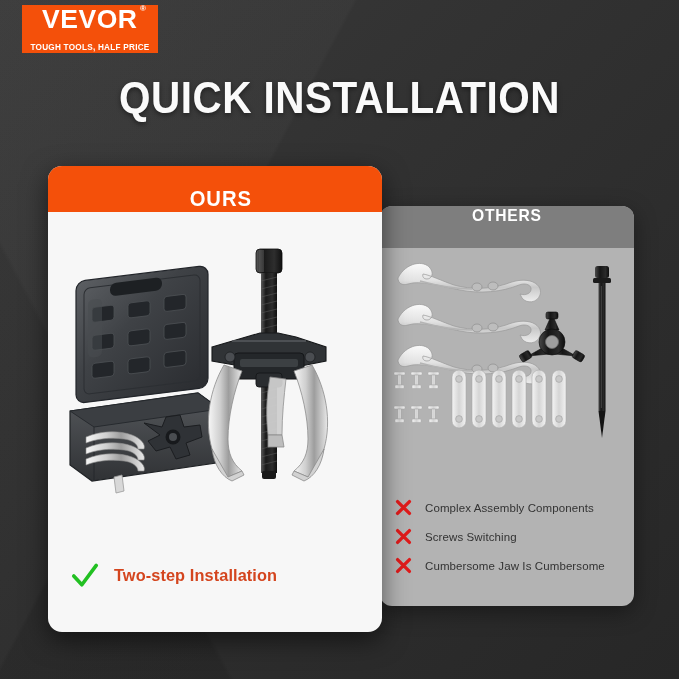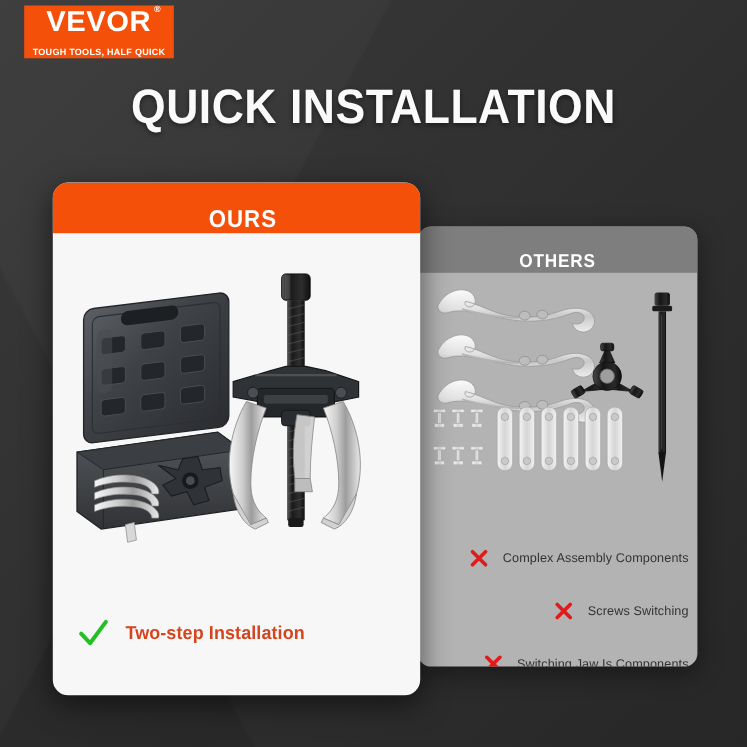--- a/index.html
+++ b/index.html
@@ -50,31 +50,31 @@
   }
   
   #others{
     position:absolute; left:380px; top:206px; width:254px; height:400px;
     border-radius:12px; overflow:hidden;
     background:#B3B3B3;
     box-shadow:0 6px 22px rgba(0,0,0,.40);
   }
   #others-head{
     height:42px; background:#7E7E7E; display:flex;
-    align-items:flex-end; justify-content:center;
+    align-items:flex-start; justify-content:center;
   }
   #others-head .lbl{
     color:#fff; font-size:17px; font-weight:700; letter-spacing:.8px;
     transform:scaleX(.92);
   }
   #others-body{ position:relative; height:358px; }
   #others-parts{ position:absolute; left:0; top:0; width:254px; height:215px; }
   #others-list{
-    position:absolute; left:14px; top:250px; right:8px;
-    display:flex; flex-direction:column; gap:29px;align-items:flex-end;
+    position:absolute; left:14px; top:250px; right:24px;
+    display:flex; flex-direction:column; gap:10px;
   }
   .x-row{ display:flex; align-items:center; gap:12px; }
   .x-row .txt{ color:#333; font-size:11.5px; font-weight:400; letter-spacing:.1px; }
   
   #ours{
     position:absolute; left:48px; top:166px; width:334px; height:466px;
     border-radius:14px; overflow:hidden; background:#F7F7F7;
     box-shadow:0 8px 26px rgba(0,0,0,.55);
   }
   #ours-head{
@@ -101,21 +101,21 @@
 </head>
 <body>
 
 <div id="bg"></div>
 
 <div id="logo">
   <div class="word">
     <span>VEVOR</span>
     <span class="reg">®</span>
   </div>
-  <div class="tag">TOUGH TOOLS, HALF QUICK</div>
+  <div class="tag">TOUGH TOOLS, HALF PRICE</div>
 </div>
 
 <div id="title">QUICK INSTALLATION</div>
 
 <div id="others">
   <div id="others-head">
     <span class="lbl">OTHERS</span>
   </div>
   <div id="others-body">
 
@@ -277,21 +277,21 @@
       <div class="x-row">
         <svg width="19" height="19" viewBox="0 0 24 24">
           <path d="M4.5 4.5 L19.5 19.5 M19.5 4.5 L4.5 19.5" stroke="#E01B1B" stroke-width="4.2" stroke-linecap="round"></path>
         </svg>
         <span class="txt">Screws Switching</span>
       </div>
       <div class="x-row">
         <svg width="19" height="19" viewBox="0 0 24 24">
           <path d="M4.5 4.5 L19.5 19.5 M19.5 4.5 L4.5 19.5" stroke="#E01B1B" stroke-width="4.2" stroke-linecap="round"></path>
         </svg>
-        <span class="txt">Switching Jaw Is Components</span>
+        <span class="txt">Cumbersome Jaw Is Cumbersome</span>
       </div>
     </div>
   </div>
 </div>
 
 <div id="ours">
   <div id="ours-head">
     <span class="lbl">OURS</span>
   </div>
   <div id="ours-body">

